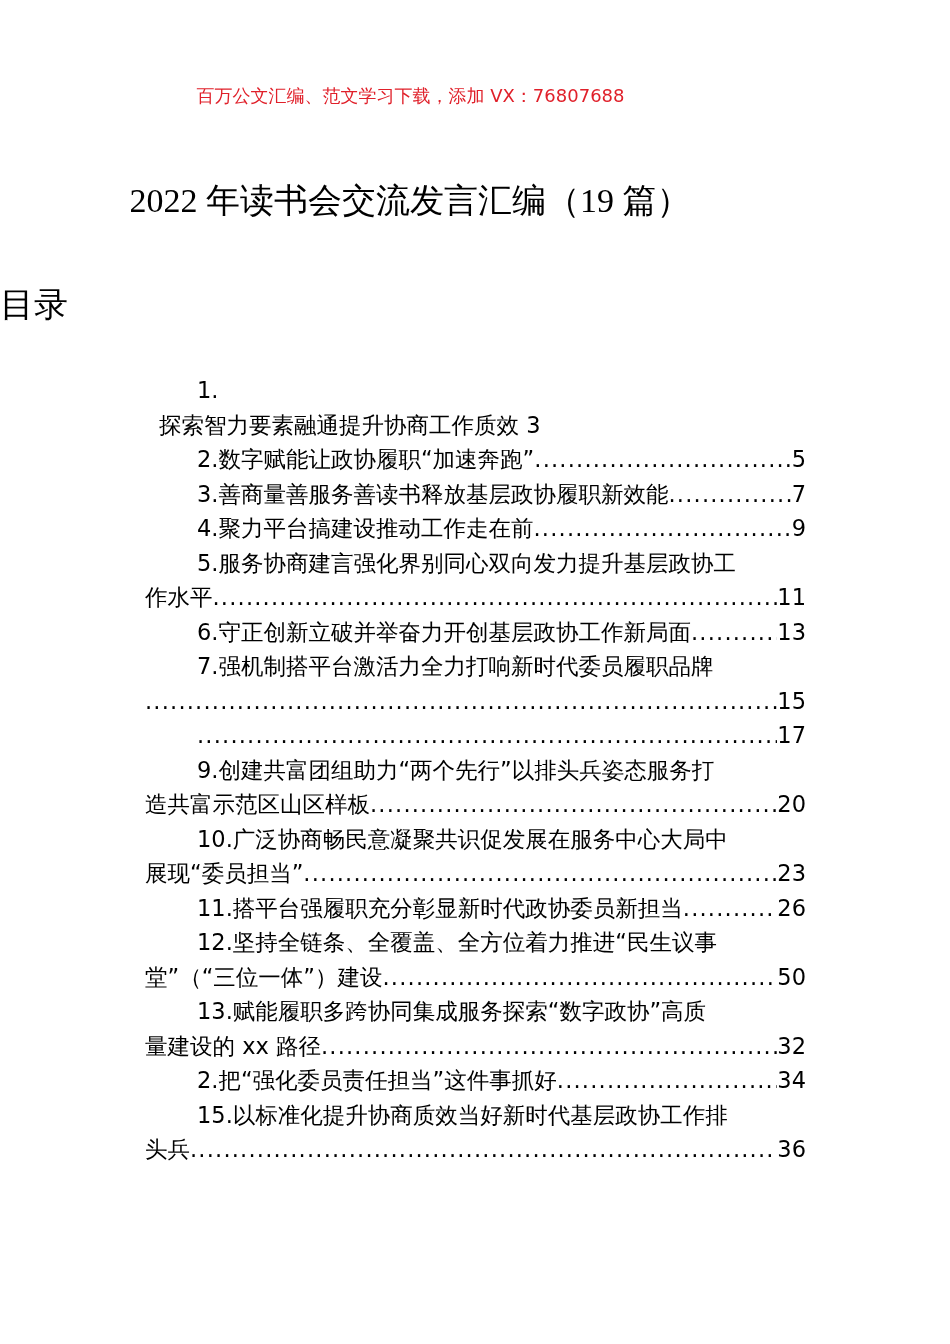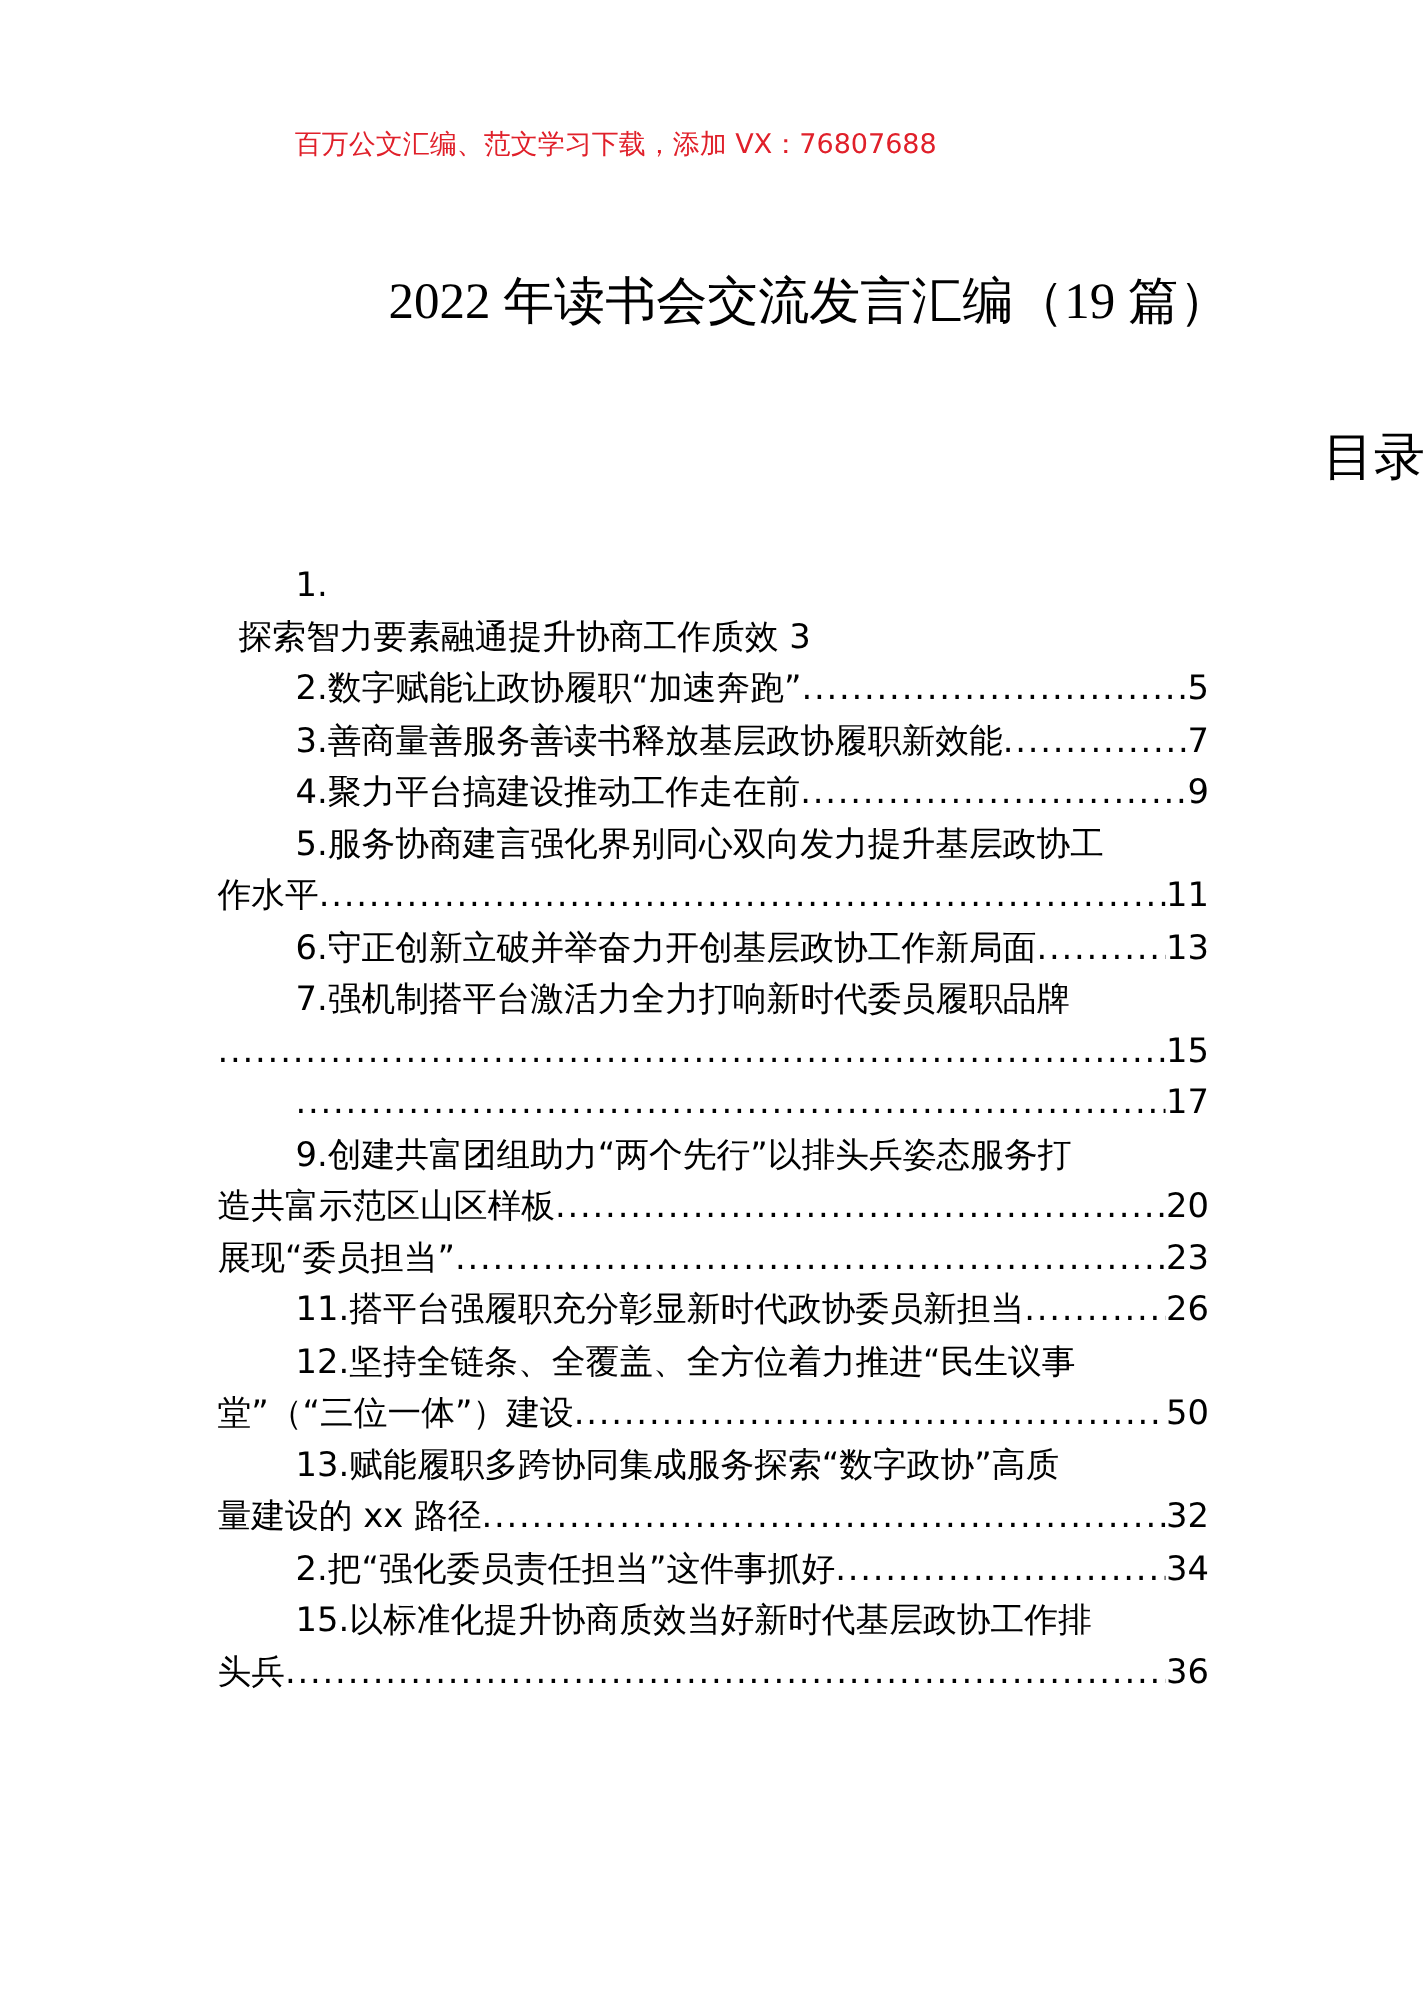--- a/index.html
+++ b/index.html
@@ -1,19 +1,19 @@
 <!DOCTYPE html>
 <html><head>
 <meta charset="utf-8">
 <style>
   html,body{margin:0;padding:0;background:#ffffff;}
   body{width:950px;height:1344px;position:relative;overflow:hidden;font-family:"DejaVu Sans",sans-serif;color:#000;}
   .banner{position:absolute;top:84px;left:0;width:821px;text-align:center;font-size:18px;color:#e0202a;letter-spacing:0px;}
-  .title{position:absolute;top:178px;left:0;width:820px;text-align:right;font-family:"Liberation Serif","DejaVu Serif",serif;font-size:34px;}
-  .toc-heading{position:absolute;top:282px;left:0;width:950px;text-align:right;font-size:34px;}
+  .title{position:absolute;top:178px;left:0;width:820px;text-align:center;font-family:"Liberation Serif","DejaVu Serif",serif;font-size:34px;}
+  .toc-heading{position:absolute;top:282px;left:0;width:950px;text-align:left;font-size:34px;}
   .toc{position:absolute;top:373px;left:145px;width:661px;font-size:22.5px;line-height:34.5px;}
   .line{position:relative;height:34.5px;white-space:nowrap;overflow:hidden;}
   .line.indent{padding-left:52px;}
   .line.flex{display:flex;align-items:center;}
   .line .txt{flex:0 0 auto;}
   .line .leader{flex:1 1 auto;overflow:hidden;white-space:nowrap;letter-spacing:1.2px;}
   .line .pg{flex:0 0 auto;}
 </style>
 </head>
 <body>
@@ -81,20 +81,23 @@
 
   <div class="line indent">
     <span>9.创建共富团组助力“两个先行”以排头兵姿态服务打</span>
   </div>
   <div class="line flex">
     <span class="txt">造共富示范区山区样板</span>
     <span class="leader">........................................................................................................................................................</span>
     <span class="pg">20</span>
   </div>
 
+  <div class="line indent">
+    <span>10.广泛协商畅民意凝聚共识促发展在服务中心大局中</span>
+  </div>
   <div class="line flex">
     <span class="txt">展现“委员担当”</span>
     <span class="leader">........................................................................................................................................................</span>
     <span class="pg">23</span>
   </div>
 
   <div class="line flex indent">
     <span class="txt">11.搭平台强履职充分彰显新时代政协委员新担当</span>
     <span class="leader">........................................................................................................................................................</span>
     <span class="pg">26</span>

